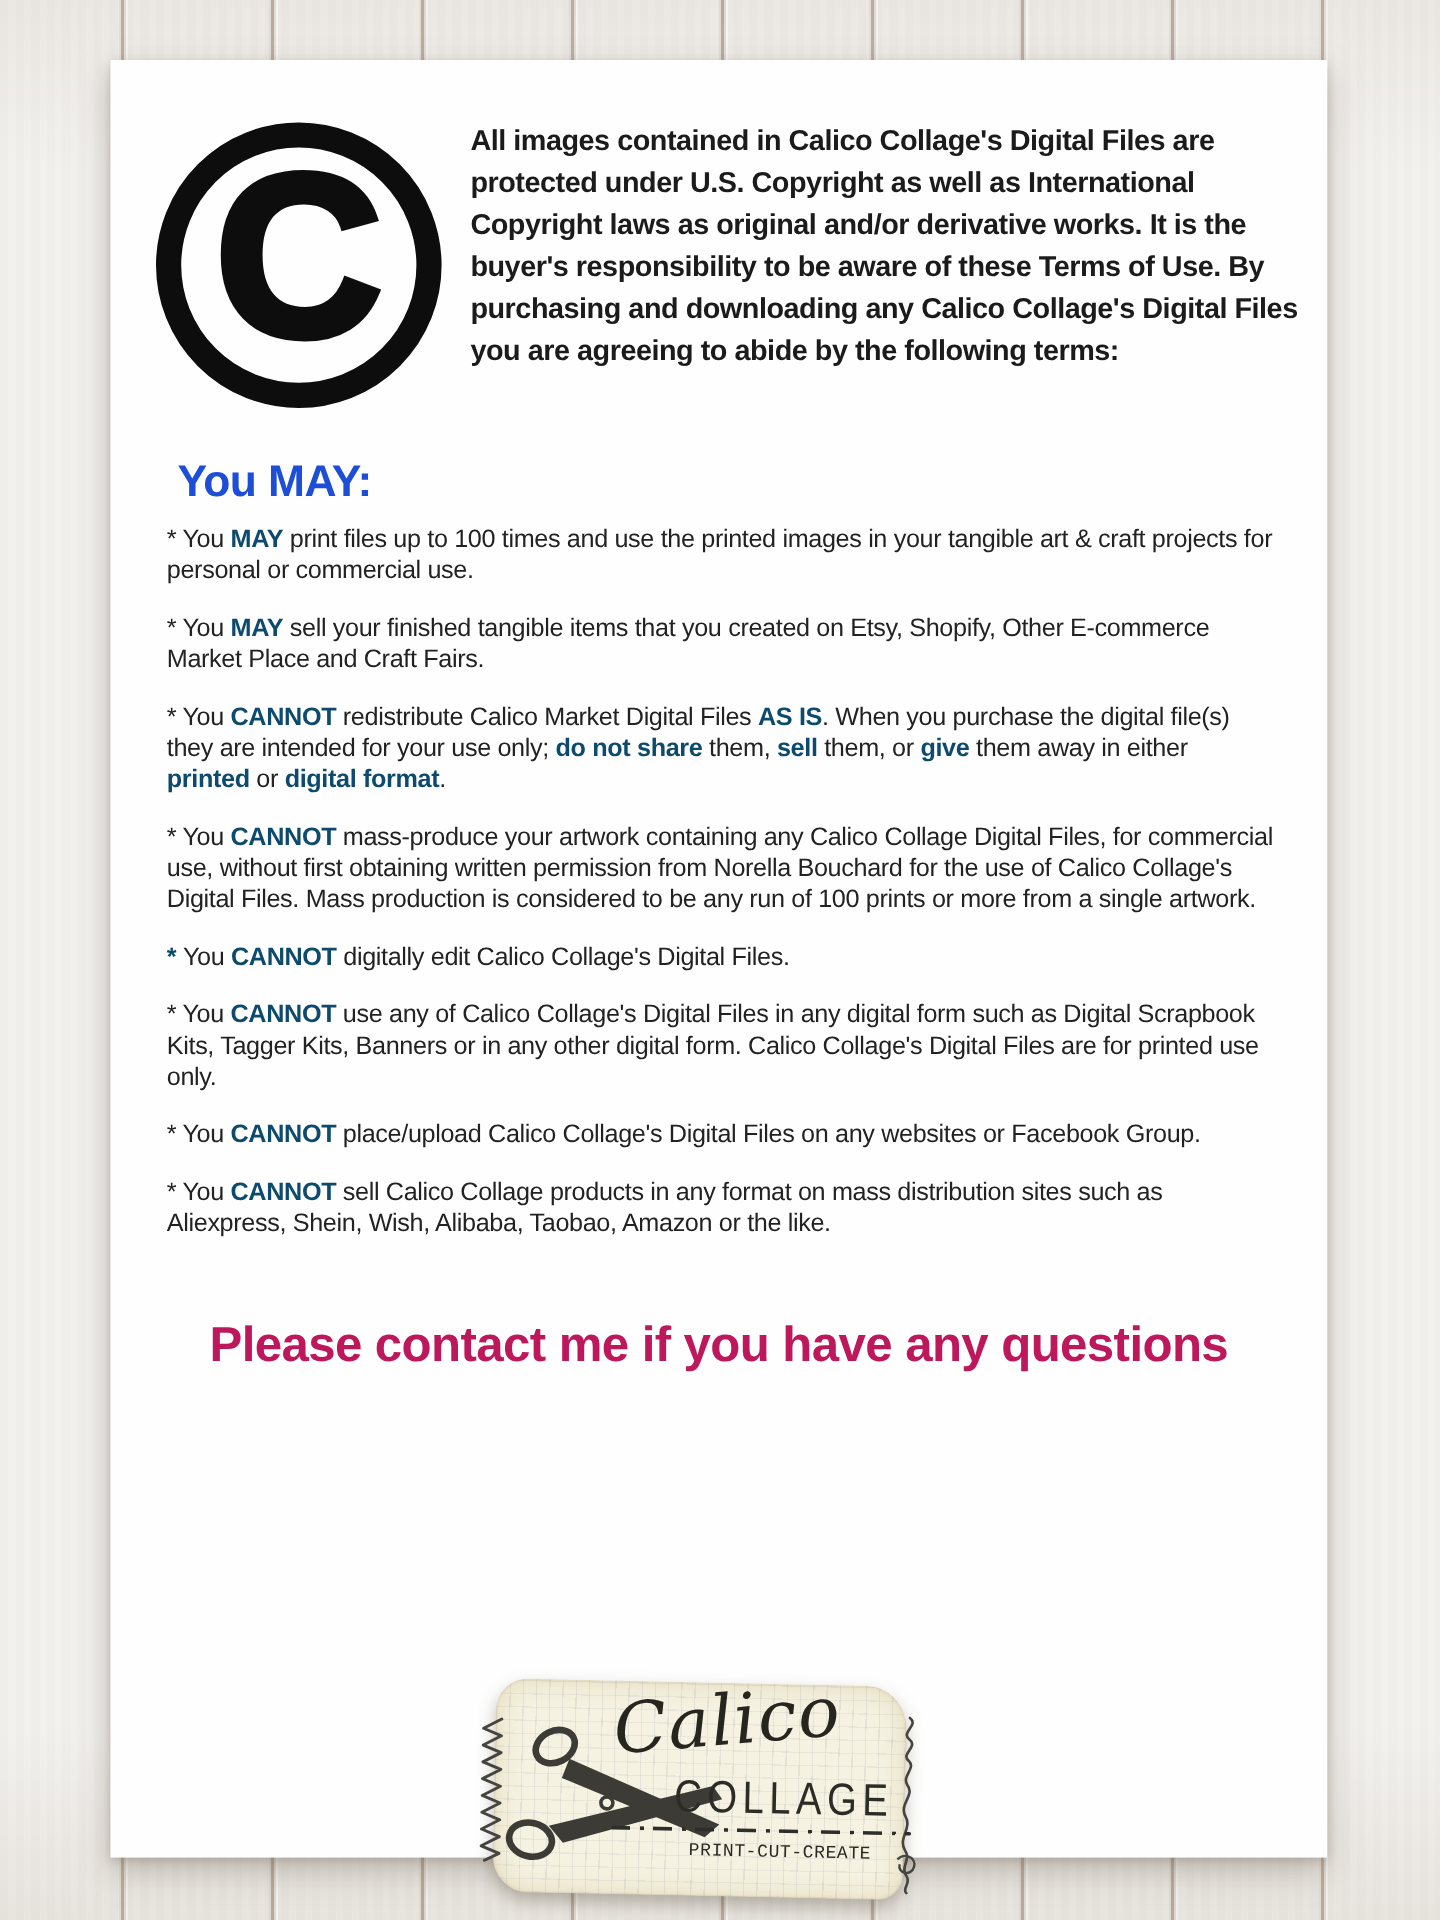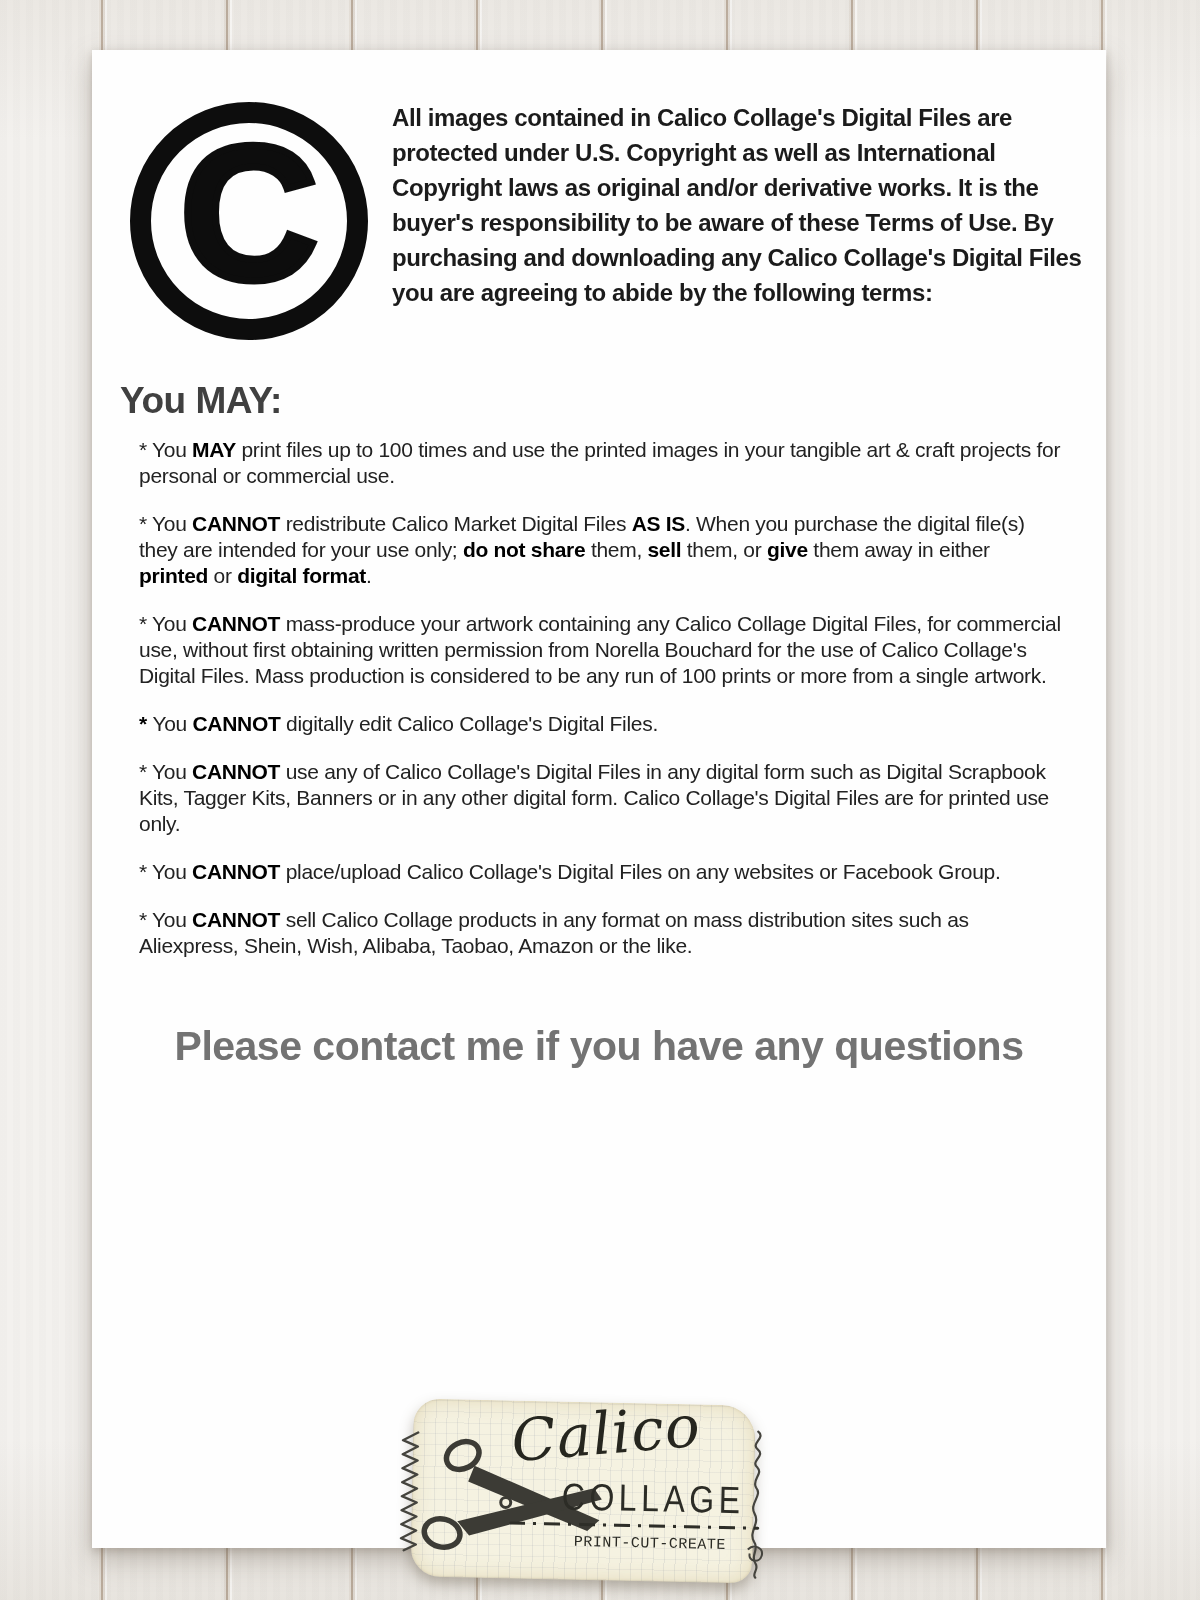--- a/index.html
+++ b/index.html
@@ -34,31 +34,31 @@
   .cmark span{
     font-size:192px;font-weight:700;color:#0d0d0d;line-height:1;
     -webkit-text-stroke:7px #0d0d0d;
     transform:translateY(-8px);
   }
   .intro{
     position:absolute;left:300px;top:50px;width:690px;
     font-size:24px;line-height:35px;font-weight:700;letter-spacing:-0.4px;color:#1b1b1b;
   }
   h2{
-    margin:0 0 16px 28px;font-size:37px;line-height:41px;font-weight:800;
-    letter-spacing:-0.5px;color:#404040;
+    margin:0 0 16px 56px;font-size:37px;line-height:41px;font-weight:800;
+    letter-spacing:-0.5px;color:#1d4ed8;
   }
   p.item{
     margin:0 45px 22px 47px;font-size:21px;line-height:26px;letter-spacing:-0.3px;
     color:#222;font-weight:400;
   }
-  p.item b{font-weight:700;color:#000000;}
+  p.item b{font-weight:700;color:#0c4a6e;}
   .contact{
     margin:64px 20px 0 20px;text-align:center;
-    font-size:41px;font-weight:800;letter-spacing:-0.5px;color:#737373;
+    font-size:41px;font-weight:800;letter-spacing:-0.5px;color:#be185d;
   }
   .label{
     position:absolute;left:320px;top:1352px;width:342px;height:178px;
     transform:rotate(1.2deg);
     background-color:#f5f2e1;
     background-image:
       repeating-linear-gradient(90deg, rgba(115,125,150,0.13) 0 1px, rgba(0,0,0,0) 1px 11px),
       repeating-linear-gradient(0deg, rgba(115,125,150,0.09) 0 1px, rgba(0,0,0,0) 1px 11px);
     border-radius:26px 34px 22px 30px;
     box-shadow:0 7px 14px rgba(95,85,65,0.38),
@@ -94,20 +94,21 @@
 
   <div class="header">
     <div class="cmark">
       <span>C</span>
     </div>
     <div class="intro">All images contained in Calico Collage's Digital Files are protected under U.S. Copyright as well as International Copyright laws as original and/or derivative works. It is the buyer's responsibility to be aware of these Terms of Use. By purchasing and downloading any Calico Collage's Digital Files you are agreeing to abide by the following terms:</div>
   </div>
 
   <h2>You MAY:</h2>
   <p class="item"><span>* You </span><b>MAY</b><span> print files up to 100 times and use the printed images in your tangible art &amp; craft projects for personal or commercial use.</span></p>
+  <p class="item"><span>* You </span><b>MAY</b><span> sell your finished tangible items that you created on Etsy, Shopify, Other E-commerce Market Place and Craft Fairs.</span></p>
 
   <p class="item"><span>* You </span><b>CANNOT</b><span> redistribute Calico Market Digital Files </span><b>AS IS</b><span>. When you purchase the digital file(s) they are intended for your use only; </span><b>do not share</b><span> them, </span><b>sell</b><span> them, or </span><b>give</b><span> them away in either </span><b>printed</b><span> or </span><b>digital format</b><span>.</span></p>
   <p class="item"><span>* You </span><b>CANNOT</b><span> mass-produce your artwork containing any Calico Collage Digital Files, for commercial use, without first obtaining written permission from Norella Bouchard for the use of Calico Collage's Digital Files. Mass production is considered to be any run of 100 prints or more from a single artwork.</span></p>
   <p class="item"><b>* </b><span>You </span><b>CANNOT</b><span> digitally edit Calico Collage's Digital Files.</span></p>
   <p class="item"><span>* You </span><b>CANNOT</b><span> use any of Calico Collage's Digital Files in any digital form such as Digital Scrapbook Kits, Tagger Kits, Banners or in any other digital form. Calico Collage's Digital Files are for printed use only.</span></p>
   <p class="item"><span>* You </span><b>CANNOT</b><span> place/upload Calico Collage's Digital Files on any websites or Facebook Group.</span></p>
   <p class="item"><span>* You </span><b>CANNOT</b><span> sell Calico Collage products in any format on mass distribution sites such as Aliexpress, Shein, Wish, Alibaba, Taobao, Amazon or the like.</span></p>
 
   <div class="contact">Please contact me if you have any questions</div>
 

